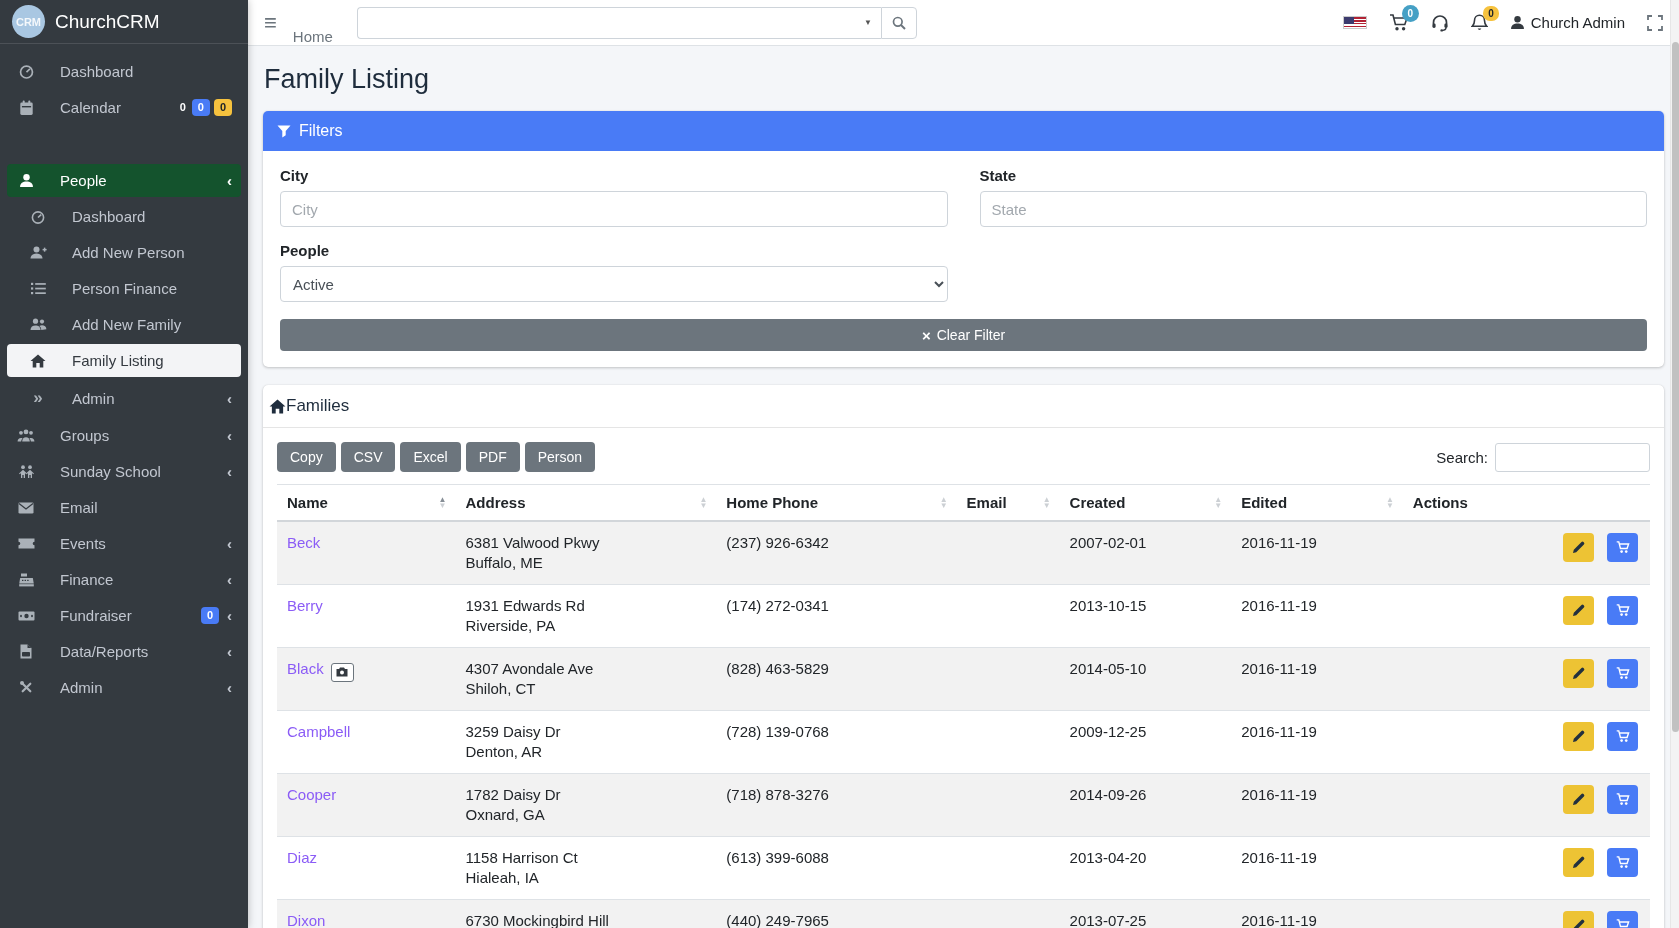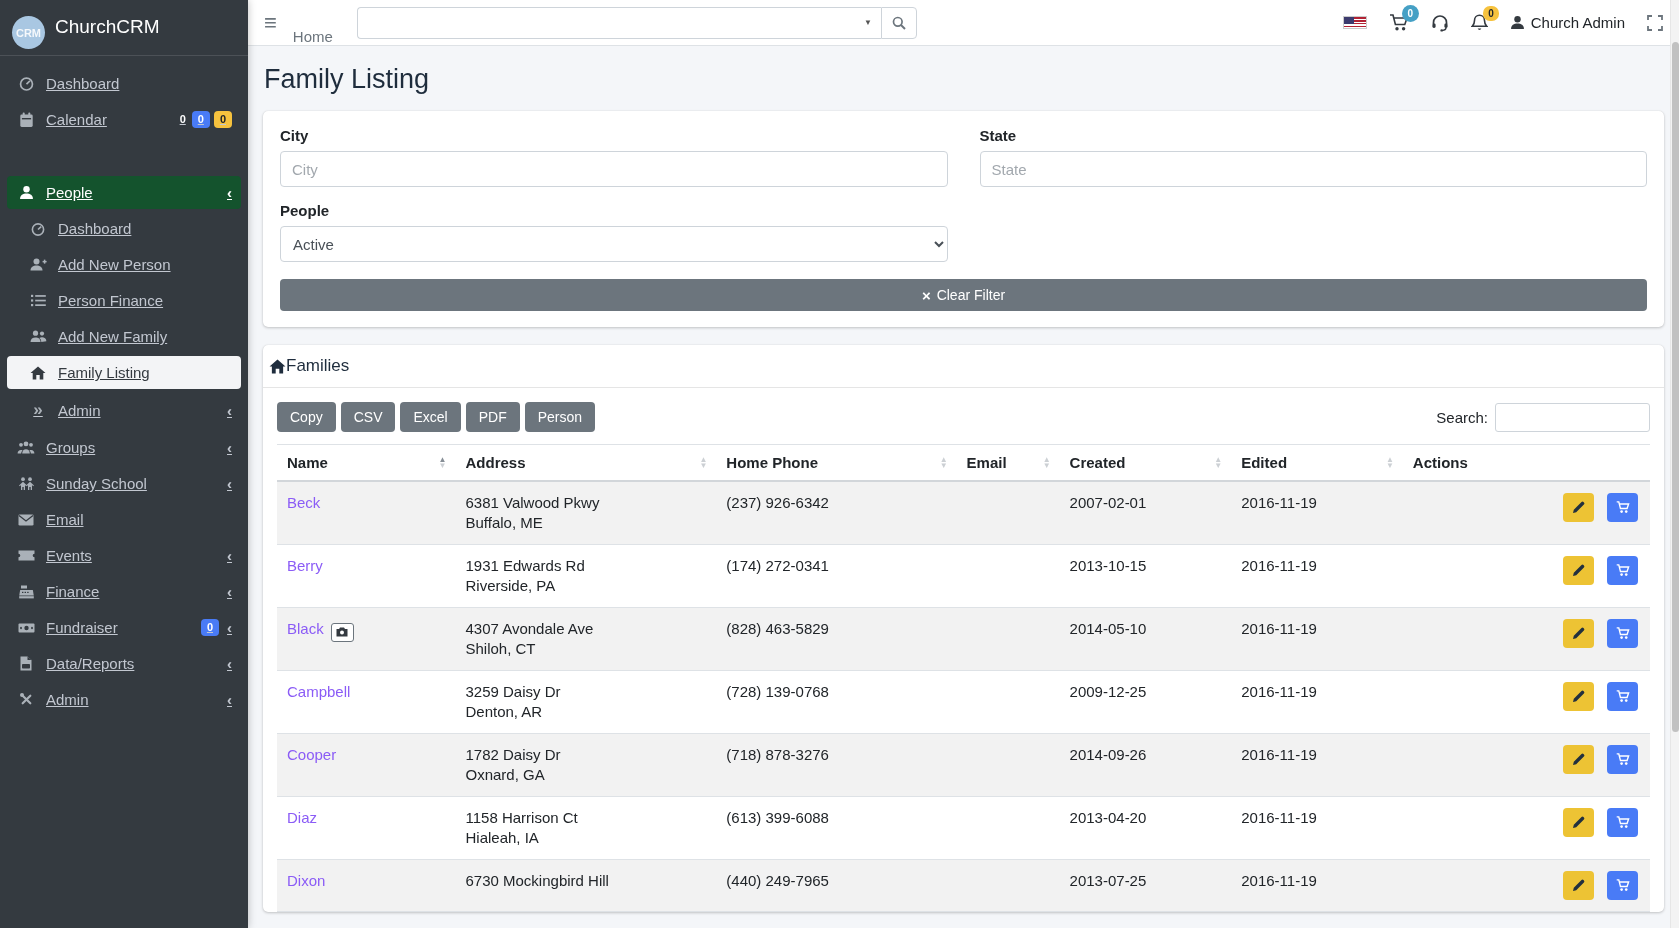--- a/index.html
+++ b/index.html
@@ -3,28 +3,28 @@
 <meta charset="utf-8">
 <style>
   * { box-sizing: border-box; }
   html,body { margin:0; padding:0; width:1679px; height:928px; overflow:hidden;
     font-family:"Liberation Sans", sans-serif; background:#f4f6f9; }
   .app { display:flex; width:100%; height:100%; }
 
   
   .sidebar { flex:0 0 248px; width:248px; background:#343a40; color:#c2c7d0;
     box-shadow:0 0 8px rgba(0,0,0,.25); z-index:3; }
-  .brand { height:56px; display:flex; align-items:flex-start; gap:10px; padding:16px 12px;
+  .brand { height:44px; display:flex; align-items:center; gap:10px; padding:0 12px;
     border-bottom:1px solid rgba(255,255,255,.12); }
   .brand-logo { width:33px; height:33px; border-radius:50%; background:#a9c7e2;
     color:#f5f8fb; font-size:11px; font-weight:bold; display:flex; align-items:center; justify-content:center; }
   .brand-name { color:#fff; font-size:19px; }
   .nav { padding:8px 0; }
-  .nav-item { display:flex; align-items:center; gap:10px; margin:3px 7px; padding:8px 9px;
-    border-radius:4px; color:#c2c7d0; font-size:15px; cursor:pointer;text-decoration:underline; }
+  .nav-item { display:flex; align-items:center; gap:24px; margin:3px 7px; padding:8px 9px;
+    border-radius:4px; color:#c2c7d0; font-size:15px; cursor:pointer; }
   .nav-icon { width:20px; display:flex; justify-content:center; color:#aab1b8; flex:0 0 20px; }
   .nav-item.active-primary { background:#14532d; color:#fff;margin-top:40px; }
   .nav-item.active-primary .nav-icon { color:#fff; }
   .nav-item.active-light { background:#f3f4f6; color:#343a40; }
   .nav-item.active-light .nav-icon { color:#343a40; }
   .sub-nav .nav-item { padding-left:21px; }
   .chev { margin-left:auto; font-size:15px; font-weight:bold; line-height:1; }
   .badge { font-size:11px; font-weight:bold; padding:2px 6px; border-radius:4px; line-height:1.2; }
   .badge-plain { color:#fff; padding:2px 2px; }
   .badge-blue { background:#497bf6; color:#fff; }
@@ -397,20 +397,28 @@
               <path d="M1 5V1h4M11 1h4v4M15 11v4h-4M5 15H1v-4" fill="none" stroke="currentColor" stroke-width="1.8"></path>
             </svg>
         </span>
       </div>
     </header>
 
     <div class="content">
       <h1 class="page-title">Family Listing</h1>
 
       <div class="card">
+        <div class="card-header-blue">
+          <span>
+            <svg width="14" height="13" viewBox="0 0 14 13">
+                <path d="M0.5 0.5h13L8.7 6v4.3L5.3 12.5V6z" fill="#fff"></path>
+              </svg>
+          </span>
+          <span>Filters</span>
+        </div>
         <div class="card-body">
           <div class="form-grid">
             <div class="form-col">
               <label class="form-label">City</label>
               <input class="form-control" type="text" placeholder="City" style="">
               <label class="form-label mt">People</label>
               <select class="form-control">
                 <option>Active</option>
               </select>
             </div>

